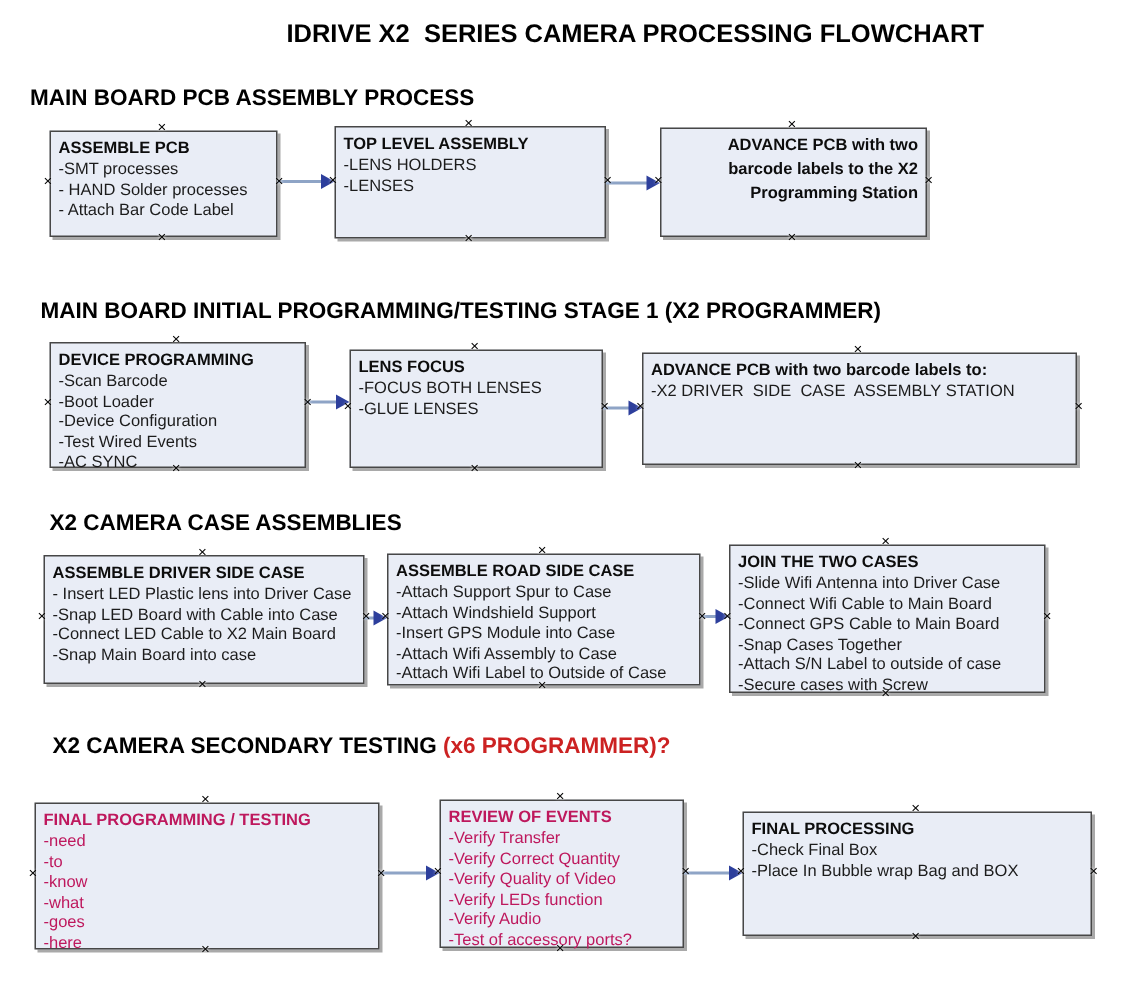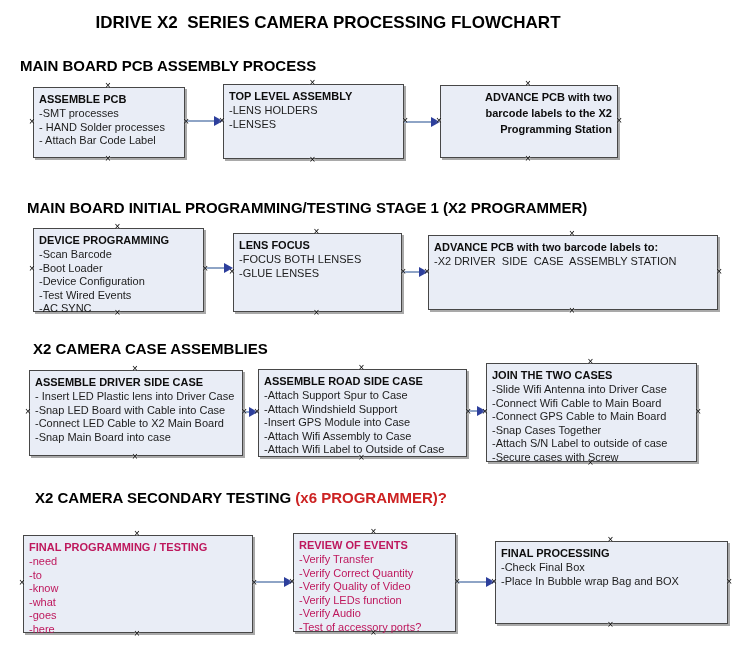--- a/index.html
+++ b/index.html
@@ -1,21 +1,21 @@
 <!DOCTYPE html>
 <html><head>
 <meta charset="utf-8">
 <style>
   html,body{margin:0;padding:0;background:#fff;}
   .stage{
     position:relative;width:747px;height:662px;background:#ffffff;
     font-family:"Liberation Sans",sans-serif;overflow:hidden;
   }
   .page-title{
-    position:absolute;top:13px;left:0;width:656px;text-align:center;
+    position:absolute;top:13px;left:0;width:656px;text-align:right;
     font-size:17px;font-weight:bold;color:#000;white-space:pre;
   }
   .section-heading{
     position:absolute;font-size:15px;font-weight:bold;color:#000;white-space:pre;
   }
   .red-part{color:#cc2222;}
   .box{
     position:absolute;background:#e9edf6;border:1.5px solid #474747;
     box-shadow:2px 2px 0 #a9a9a9;padding:3px 5px;box-sizing:border-box;
   }

